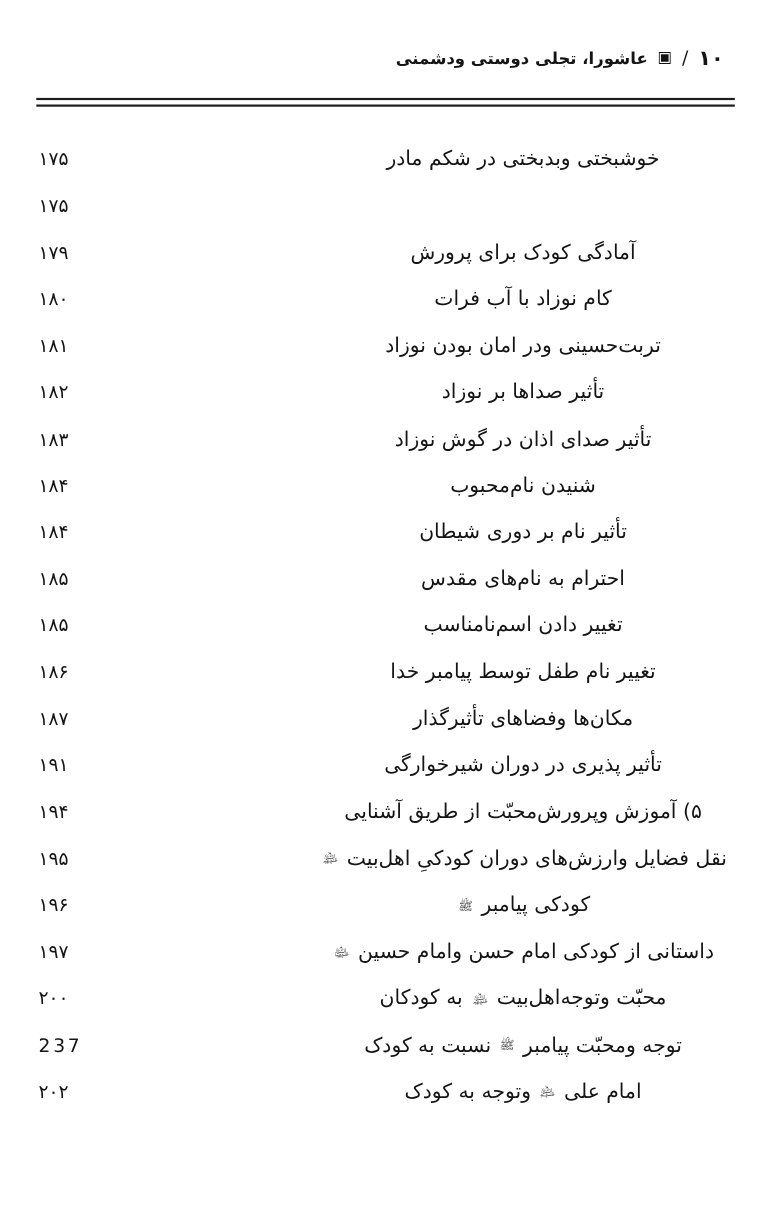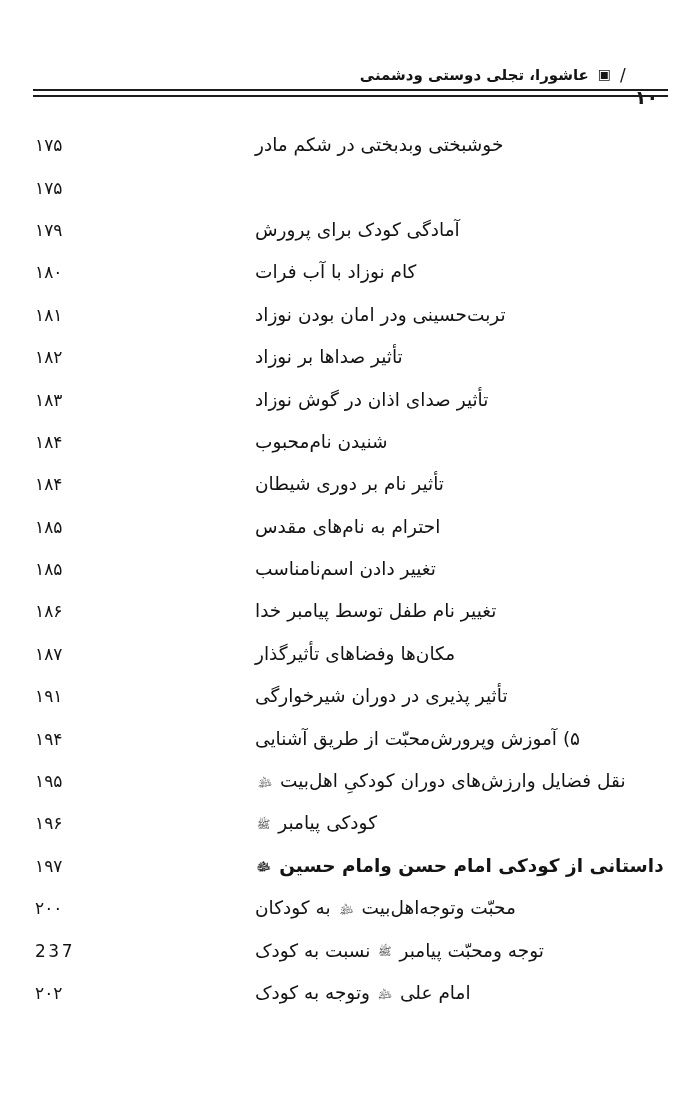--- a/index.html
+++ b/index.html
@@ -29,21 +29,20 @@
     direction: rtl;
     align-items: center;
     gap: 9px;
     font-weight: bold;
     font-size: 19px;
     line-height: 1.6;
   }
   .hdr-page-num {
     font-size: 19px;
     letter-spacing: 2px;
-    margin-top: 44px;
   }
   .hdr-slash {
     font-size: 17px;
     font-weight: normal;
   }
   .hdr-marker {
     font-size: 14px;
     position: relative;
     top: -1px;
   }
@@ -66,29 +65,29 @@
     top: 124px;
     left: 0;
     right: 0;
   }
   .toc-row {
     position: relative;
     height: 42.4px;
     direction: rtl;
   }
   .toc-row.bold .toc-title {
-    font-weight: bold;
+    font-weight: normal;
   }
   .toc-title {
     position: absolute;
     left: 255px;
     right: 4px;
     top: 50%;
     transform: translateY(-50%);
-    text-align: left;
+    text-align: center;
     font-size: 18.5px;
     white-space: nowrap;
     line-height: 1.4;
   }
   .toc-page {
     position: absolute;
     left: 35px;
     top: 50%;
     transform: translateY(-50%);
     font-size: 17px;

